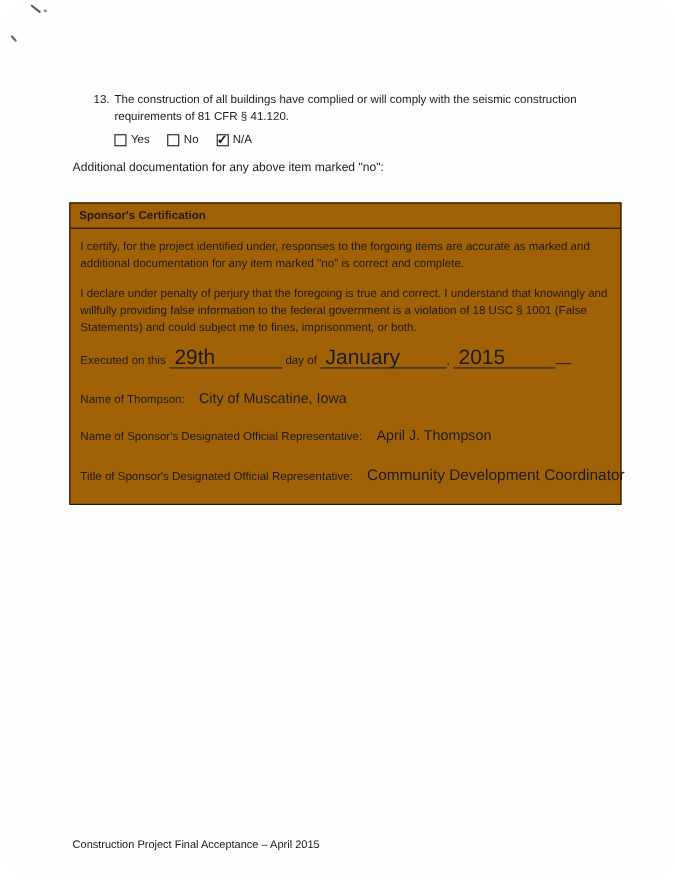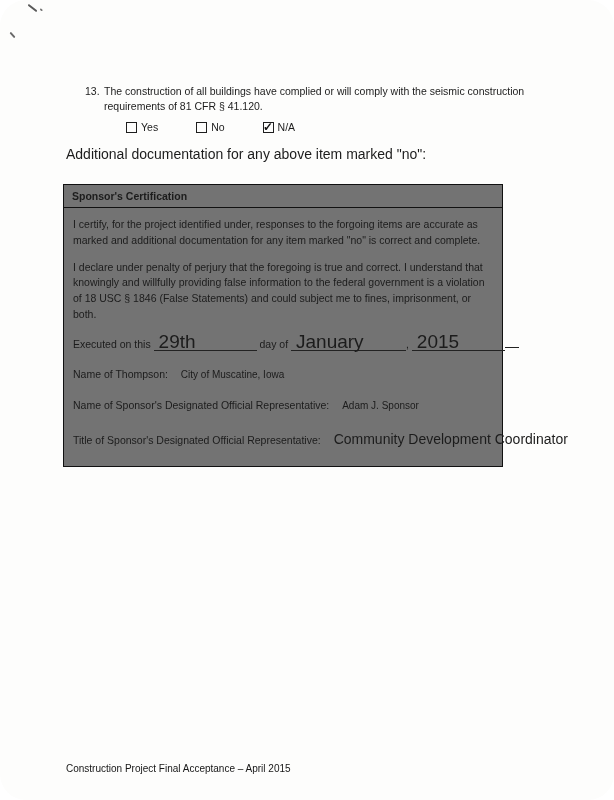--- a/index.html
+++ b/index.html
@@ -17,46 +17,46 @@
   .mark-a::after{content:"";position:absolute;left:12px;top:-4px;width:3px;height:2px;background:#7a7a7a;border-radius:50%;}
   .mark-b{position:absolute;left:9px;top:34px;width:7px;height:2px;background:#6a6a6a;transform:rotate(48deg);border-radius:2px;}
 
   
   .item13{position:absolute;left:85px;top:84px;width:448px;display:flex;font-size:10.5px;line-height:1.45;}
   .item13 .num{width:19px;flex:0 0 19px;}
   .item13 .txt{width:429px;}
 
   
   .cbrow{position:absolute;left:104px;top:121px;display:flex;align-items:center;font-size:10.5px;}
-  .cbopt{display:flex;align-items:center;margin-right:16px;margin-left:22px;}
+  .cbopt{display:flex;align-items:center;margin-right:16px;}
   .cb{width:11px;height:11px;border:1.6px solid #1e1e1e;box-sizing:border-box;margin-right:4px;
       display:inline-flex;align-items:center;justify-content:center;
       font-size:12px;line-height:11px;font-weight:bold;color:#111;}
 
-  .additional{position:absolute;left:66px;top:146px;font-size:14px;}
+  .additional{position:absolute;left:66px;top:146px;font-size:11px;}
 
   
-  .certbox{position:absolute;left:63px;top:184px;width:440px;box-sizing:border-box;
-           border:1.6px solid #111;background:#737373;}
+  .certbox{position:absolute;left:63px;top:184px;width:502px;box-sizing:border-box;
+           border:1.6px solid #111;background:#a16207;}
   .cert-title{font-weight:bold;font-size:10.5px;padding:5px 8px 5px 8px;border-bottom:1.6px solid #111;}
   .cert-body{padding:9px 9px 16px 9px;font-size:10.5px;line-height:1.5;}
   .para{margin:0 0 11px 0;}
 
   
   .execline{margin-top:4px;font-size:10.5px;white-space:nowrap;}
   .fill{display:inline-block;border-bottom:1.2px solid #222;font-size:19px;line-height:15px;
         padding:0 6px 1px 5px;vertical-align:baseline;}
   .fill.day{min-width:92px;}
   .fill.month{min-width:104px;}
   .fill.year{min-width:82px;}
   .tail-line{display:inline-block;border-bottom:1.2px solid #222;width:14px;height:12px;}
 
   
   .field{margin-top:15px;font-size:10.5px;white-space:nowrap;}
-  .field .value{margin-left:10px;font-size:10px;}
+  .field .value{margin-left:10px;font-size:13px;}
   .field.title-field .value{font-size:14px;}
 
   .sigrow{margin-top:22px;font-size:10.5px;position:relative;white-space:nowrap;}
   .sigrow .lbl b{font-weight:bold;}
   .sigline{display:inline-block;border-bottom:1.2px solid #222;width:196px;height:11px;vertical-align:baseline;}
   .sigimg{position:absolute;right:6px;bottom:-6px;width:205px;height:48px;pointer-events:none;}
 
   .footer{position:absolute;left:66px;top:763px;font-size:10px;color:#161616;}
 </style>
 </head>
@@ -87,38 +87,38 @@
     </span>
   </div>
 
   <div class="additional">Additional documentation for any above item marked "no":</div>
 
   <div class="certbox">
     <div class="cert-title">Sponsor's Certification</div>
     <div class="cert-body">
 
       <p class="para">I certify, for the project identified under, responses to the forgoing items are accurate as marked and additional documentation for any item marked "no" is correct and complete.</p>
-      <p class="para">I declare under penalty of perjury that the foregoing is true and correct. I understand that knowingly and willfully providing false information to the federal government is a violation of 18 USC § 1846 (False Statements) and could subject me to fines, imprisonment, or both.</p>
+      <p class="para">I declare under penalty of perjury that the foregoing is true and correct. I understand that knowingly and willfully providing false information to the federal government is a violation of 18 USC § 1001 (False Statements) and could subject me to fines, imprisonment, or both.</p>
 
       <div class="execline">
         <span>Executed on this</span>
         <span class="fill day">29th</span>
         <span>day of</span>
         <span class="fill month">January</span><span>,</span>
         <span class="fill year">2015</span><span class="tail-line"></span>
       </div>
 
       <div class="field">
         <span>Name of Thompson:</span>
         <span class="value">City of Muscatine, Iowa</span>
       </div>
 
       <div class="field">
         <span>Name of Sponsor's Designated Official Representative:</span>
-        <span class="value">Adam J. Sponsor</span>
+        <span class="value">April J. Thompson</span>
       </div>
 
       <div class="field title-field">
         <span>Title of Sponsor's Designated Official Representative:</span>
         <span class="value">Community Development Coordinator</span>
       </div>
 
 
     </div>
   </div>

